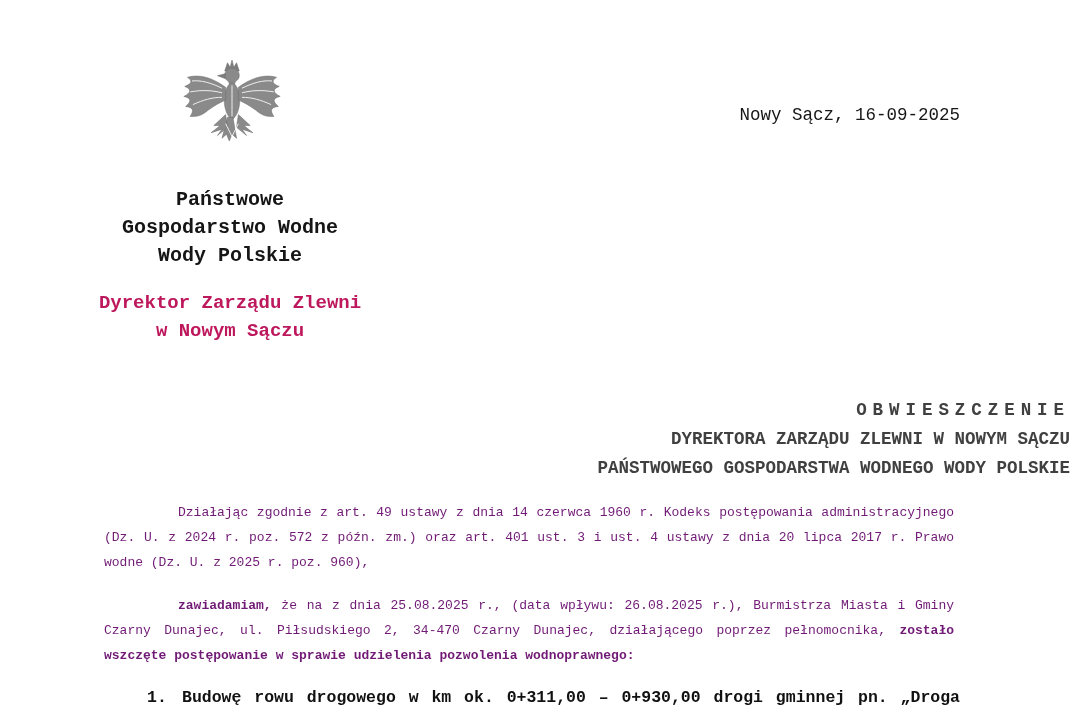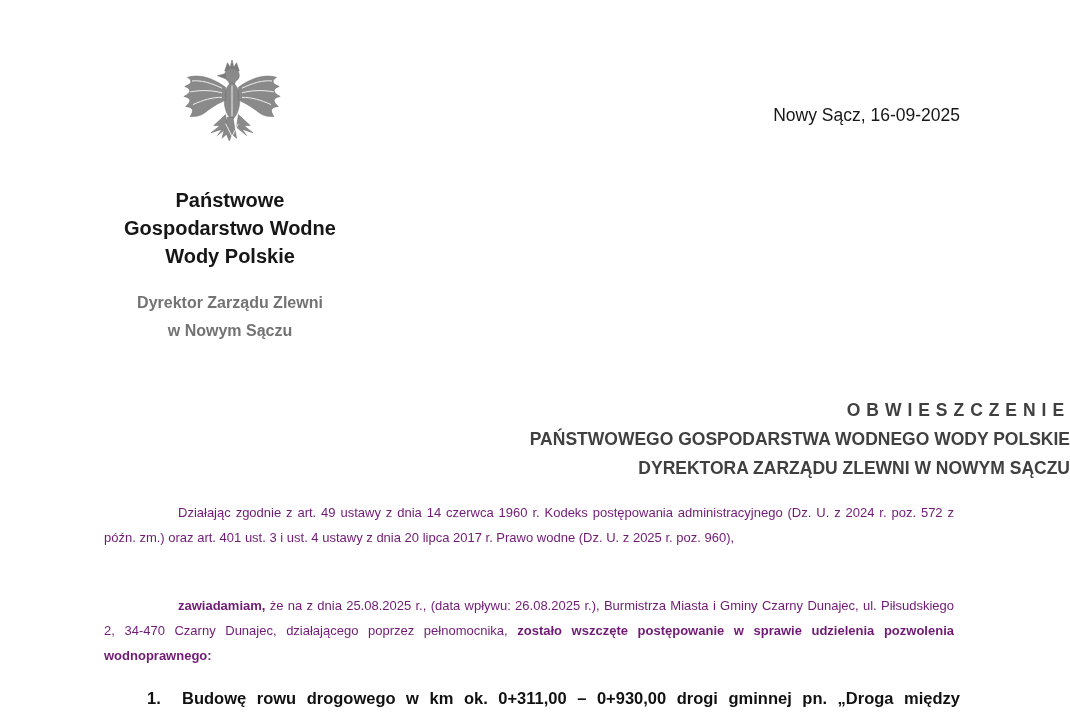--- a/index.html
+++ b/index.html
@@ -2,21 +2,21 @@
 <html lang="pl"><head>
 <meta charset="utf-8">
 <style>
   html, body { margin: 0; padding: 0; background: #ffffff; }
   .page {
     position: relative;
     width: 1070px;
     height: 711px;
     background: #ffffff;
     overflow: hidden;
-    font-family: Liberation Sans, sans-serif;
+    font-family: Liberation Mono, monospace;
     color: #1c1c1c;
   }
   
   .eagle {
     position: absolute;
     left: 182px;
     top: 58px;
     width: 100px;
     height: 95px;
   }
@@ -40,23 +40,23 @@
     line-height: 28px;
     color: #161616;
   }
   .issuer-block {
     position: absolute;
     left: 60px;
     top: 289px;
     width: 340px;
     text-align: center;
     font-weight: bold;
-    font-size: 16px;
+    font-size: 19px;
     line-height: 28px;
-    color: #737373;
+    color: #be185d;
   }
   .case-number {
     position: absolute;
     left: 60px;
     top: 350px;
     width: 340px;
     text-align: center;
     font-weight: normal;
     font-size: 17.5px;
     color: #161616;
@@ -150,22 +150,22 @@
   </div>
 
   <div class="issuer-block">
     <div>Dyrektor Zarządu Zlewni</div>
     <div>w Nowym Sączu</div>
   </div>
 
 
   <div class="title-block">
     <div class="title-line1">OBWIESZCZENIE</div>
+    <div>DYREKTORA ZARZĄDU ZLEWNI W NOWYM SĄCZU</div>
     <div>PAŃSTWOWEGO GOSPODARSTWA WODNEGO WODY POLSKIE</div>
-    <div>DYREKTORA ZARZĄDU ZLEWNI W NOWYM SĄCZU</div>
   </div>
 
   <div class="para para-1">Działając zgodnie z art. 49 ustawy z dnia 14 czerwca 1960 r. Kodeks postępowania administracyjnego (Dz. U. z 2024 r. poz. 572 z późn. zm.) oraz art. 401 ust. 3 i ust. 4 ustawy z dnia 20 lipca 2017 r. Prawo wodne (Dz. U. z 2025 r. poz. 960),</div>
 
   <div class="para para-2">
     <span class="bold">zawiadamiam,</span><span> że na z dnia 25.08.2025 r., (data wpływu: 26.08.2025 r.), Burmistrza Miasta i Gminy Czarny Dunajec, ul. Piłsudskiego 2, 34-470 Czarny Dunajec, działającego poprzez pełnomocnika, </span><span class="bold">zostało wszczęte postępowanie w sprawie udzielenia pozwolenia wodnoprawnego:</span>
   </div>
 
   <div class="list-item">
     <span class="list-num">1.</span>

